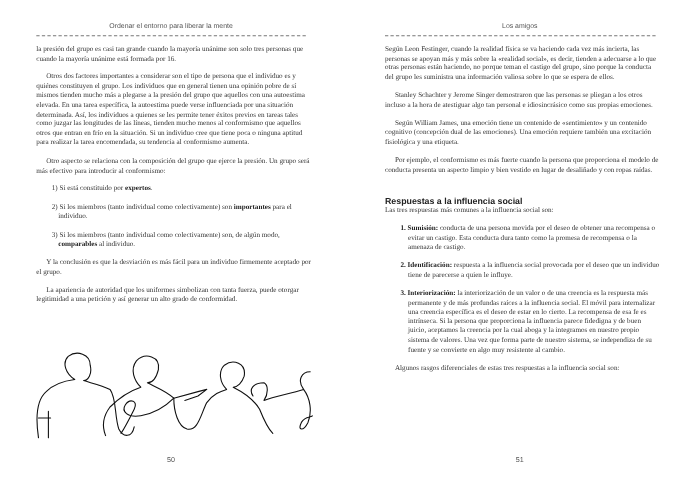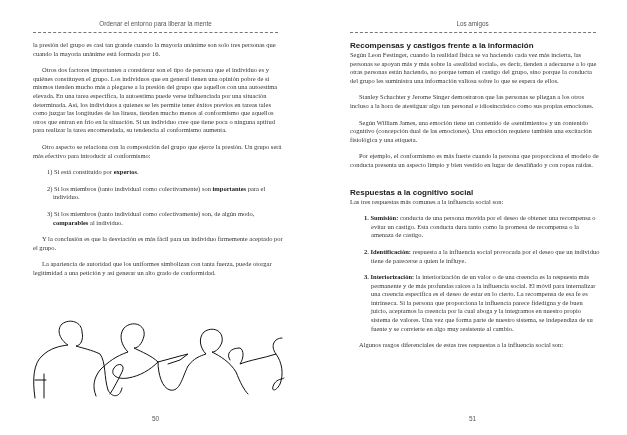--- a/index.html
+++ b/index.html
@@ -70,27 +70,26 @@
     <path d="M200,42 C196,36 200,30 210,30 C214,32 214,40 210,46 C220,42 234,40 246,36 C240,28 244,20 252,20 M246,36 C252,44 254,56 250,66 C246,74 240,74 244,66 C248,60 252,62 254,60"></path>
   </svg>
 
   <div class="folio">50</div>
 </div>
 
 <div class="page right">
   <div class="running-head">Los amigos</div>
   <div class="rule"></div>
   <div class="body-text">
-    <h2>Recompensas y castigos frente a la información</h2>
     <p>Según Leon Festinger, cuando la realidad física se va haciendo cada vez más incierta, las personas se apoyan más y más sobre la «realidad social», es decir, tienden a adecuarse a lo que otras personas están haciendo, no porque teman el castigo del grupo, sino porque la conducta del grupo les suministra una información valiosa sobre lo que se espera de ellos.</p>
     <p class="indent">Stanley Schachter y Jerome Singer demostraron que las personas se pliegan a los otros incluso a la hora de atestiguar algo tan personal e idiosincrásico como sus propias emociones.</p>
     <p class="indent">Según William James, una emoción tiene un contenido de «sentimiento» y un contenido cognitivo (concepción dual de las emociones). Una emoción requiere también una excitación fisiológica y una etiqueta.</p>
     <p class="indent">Por ejemplo, el conformismo es más fuerte cuando la persona que proporciona el modelo de conducta presenta un aspecto limpio y bien vestido en lugar de desaliñado y con ropas raídas.</p>
     <div class="gap"></div>
-    <h2>Respuestas a la cognitivo social</h2>
+    <h2>Respuestas a la influencia social</h2>
     <p>Las tres respuestas más comunes a la influencia social son:</p>
     <div class="list-item num"><b>1.</b> <b>Sumisión:</b><span> conducta de una persona movida por el deseo de obtener una recompensa o evitar un castigo. Esta conducta dura tanto como la promesa de recompensa o la amenaza de castigo.</span></div>
     <div class="list-item num"><b>2.</b> <b>Identificación:</b><span> respuesta a la influencia social provocada por el deseo que un individuo tiene de parecerse a quien le influye.</span></div>
     <div class="list-item num"><b>3.</b> <b>Interiorización:</b><span> la interiorización de un valor o de una creencia es la respuesta más permanente y de más profundas raíces a la influencia social. El móvil para internalizar una creencia específica es el deseo de estar en lo cierto. La recompensa de esa fe es intrínseca. Si la persona que proporciona la influencia parece fidedigna y de buen juicio, aceptamos la creencia por la cual aboga y la integramos en nuestro propio sistema de valores. Una vez que forma parte de nuestro sistema, se independiza de su fuente y se convierte en algo muy resistente al cambio.</span></div>
     <p class="indent">Algunos rasgos diferenciales de estas tres respuestas a la influencia social son:</p>
   </div>
   <div class="folio">51</div>
 </div>
 
 </body></html>

